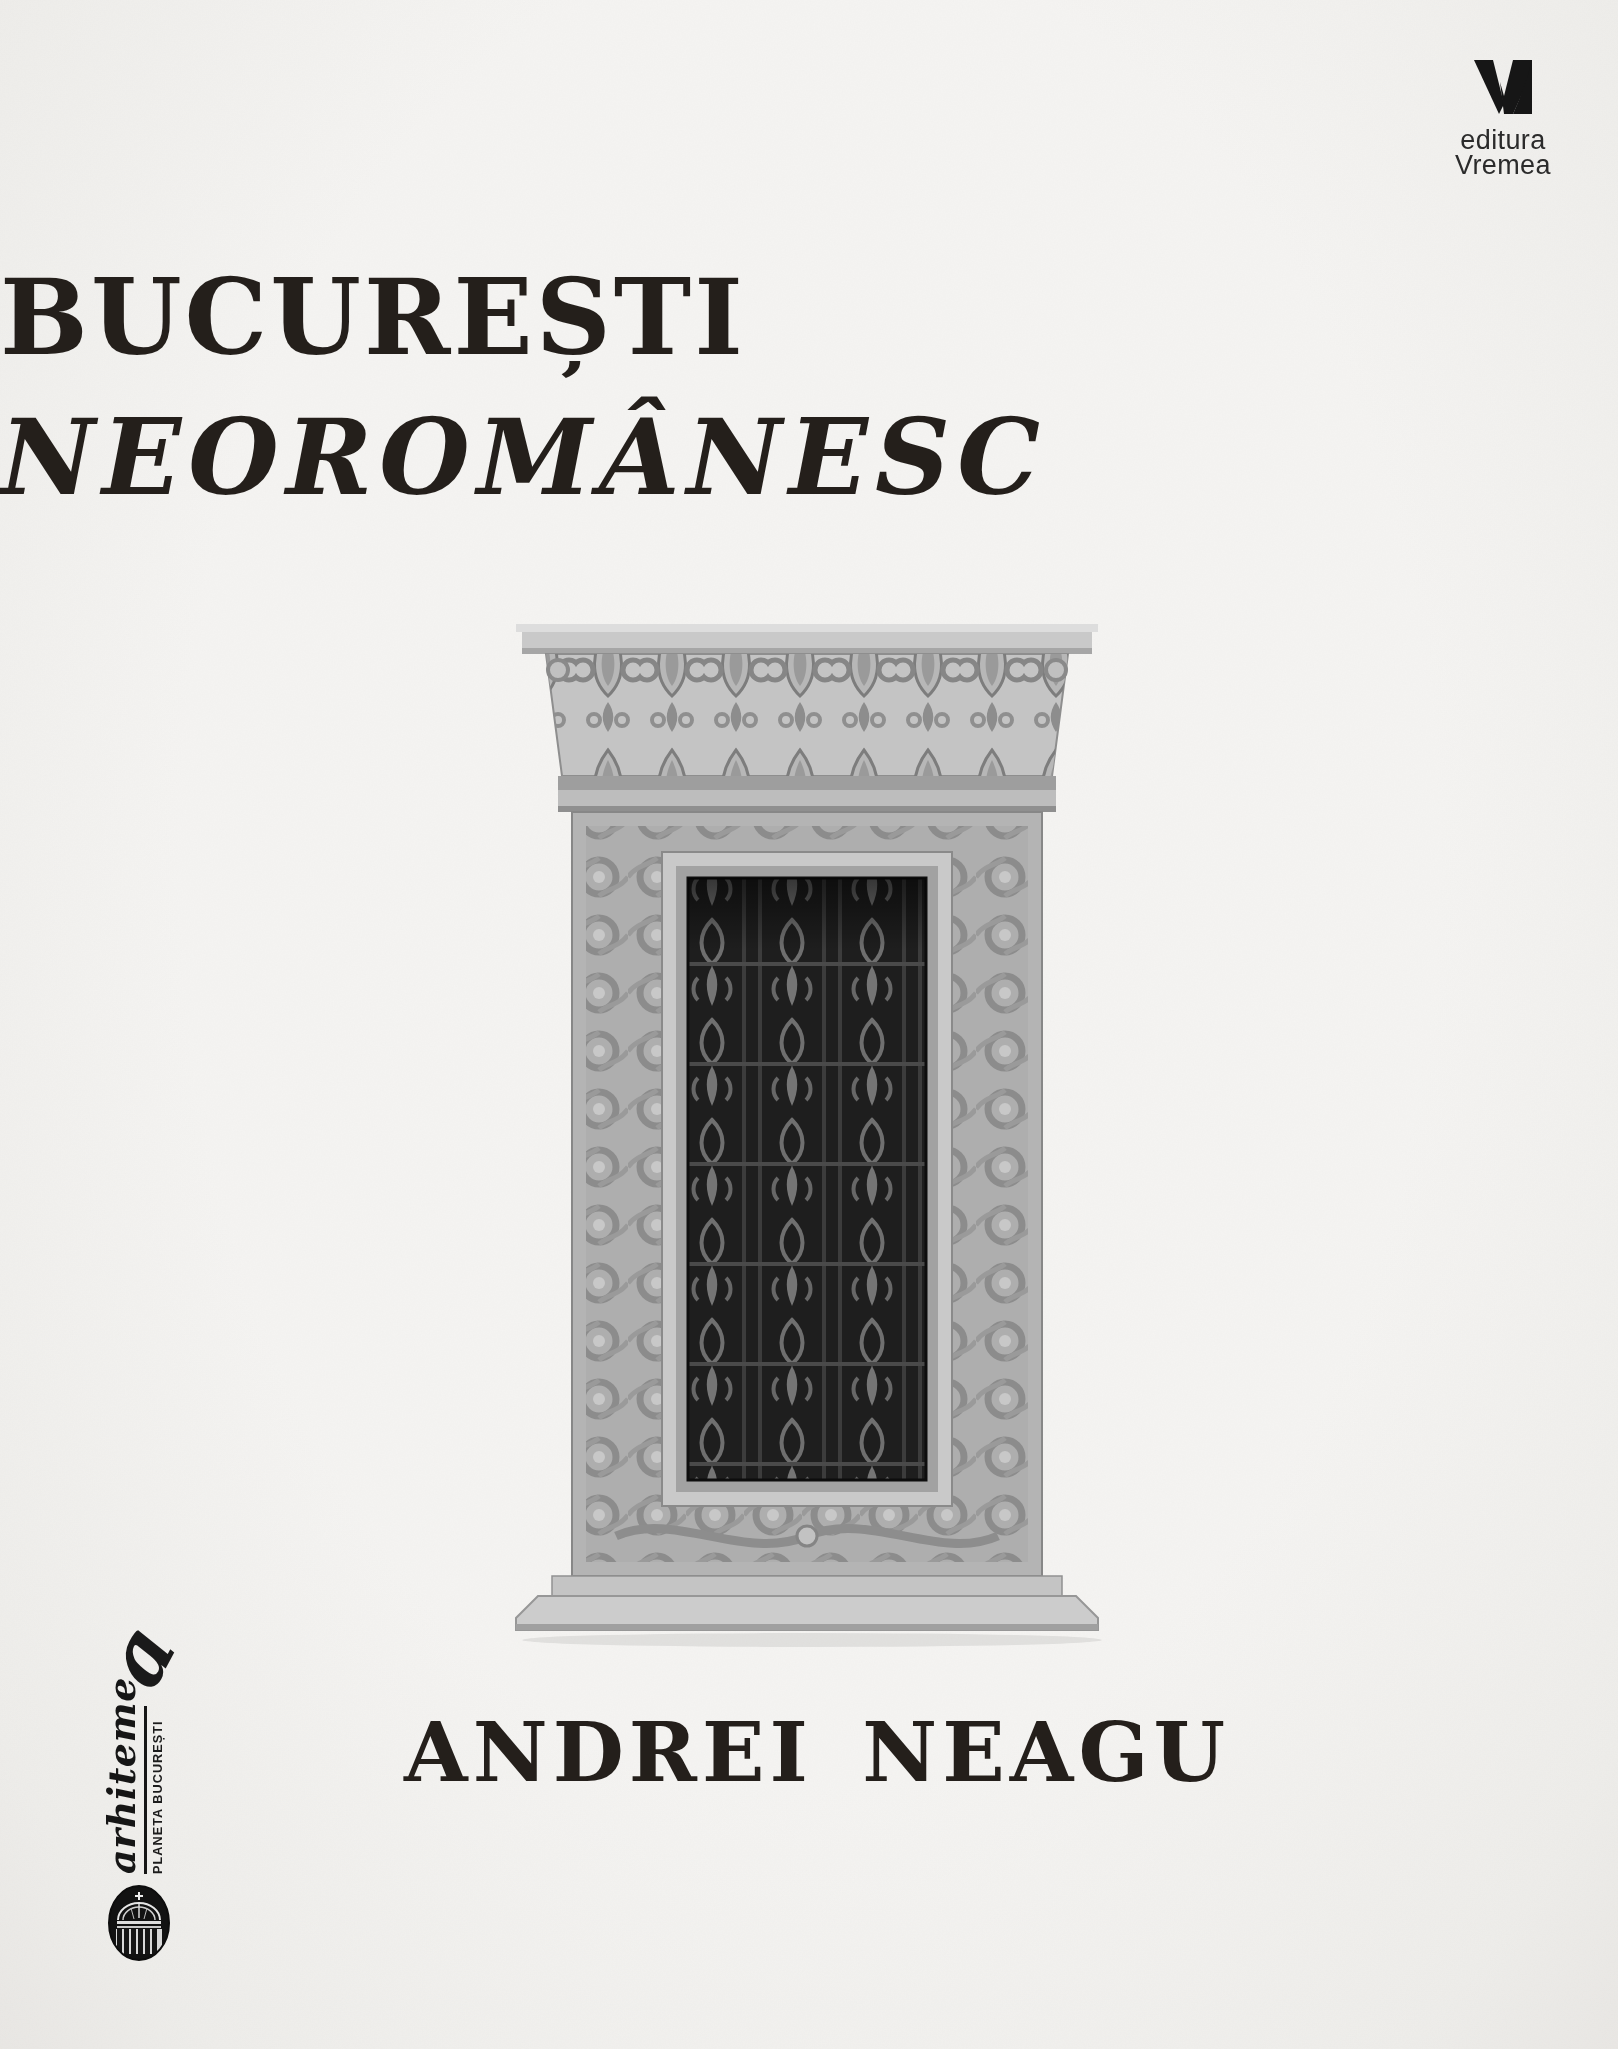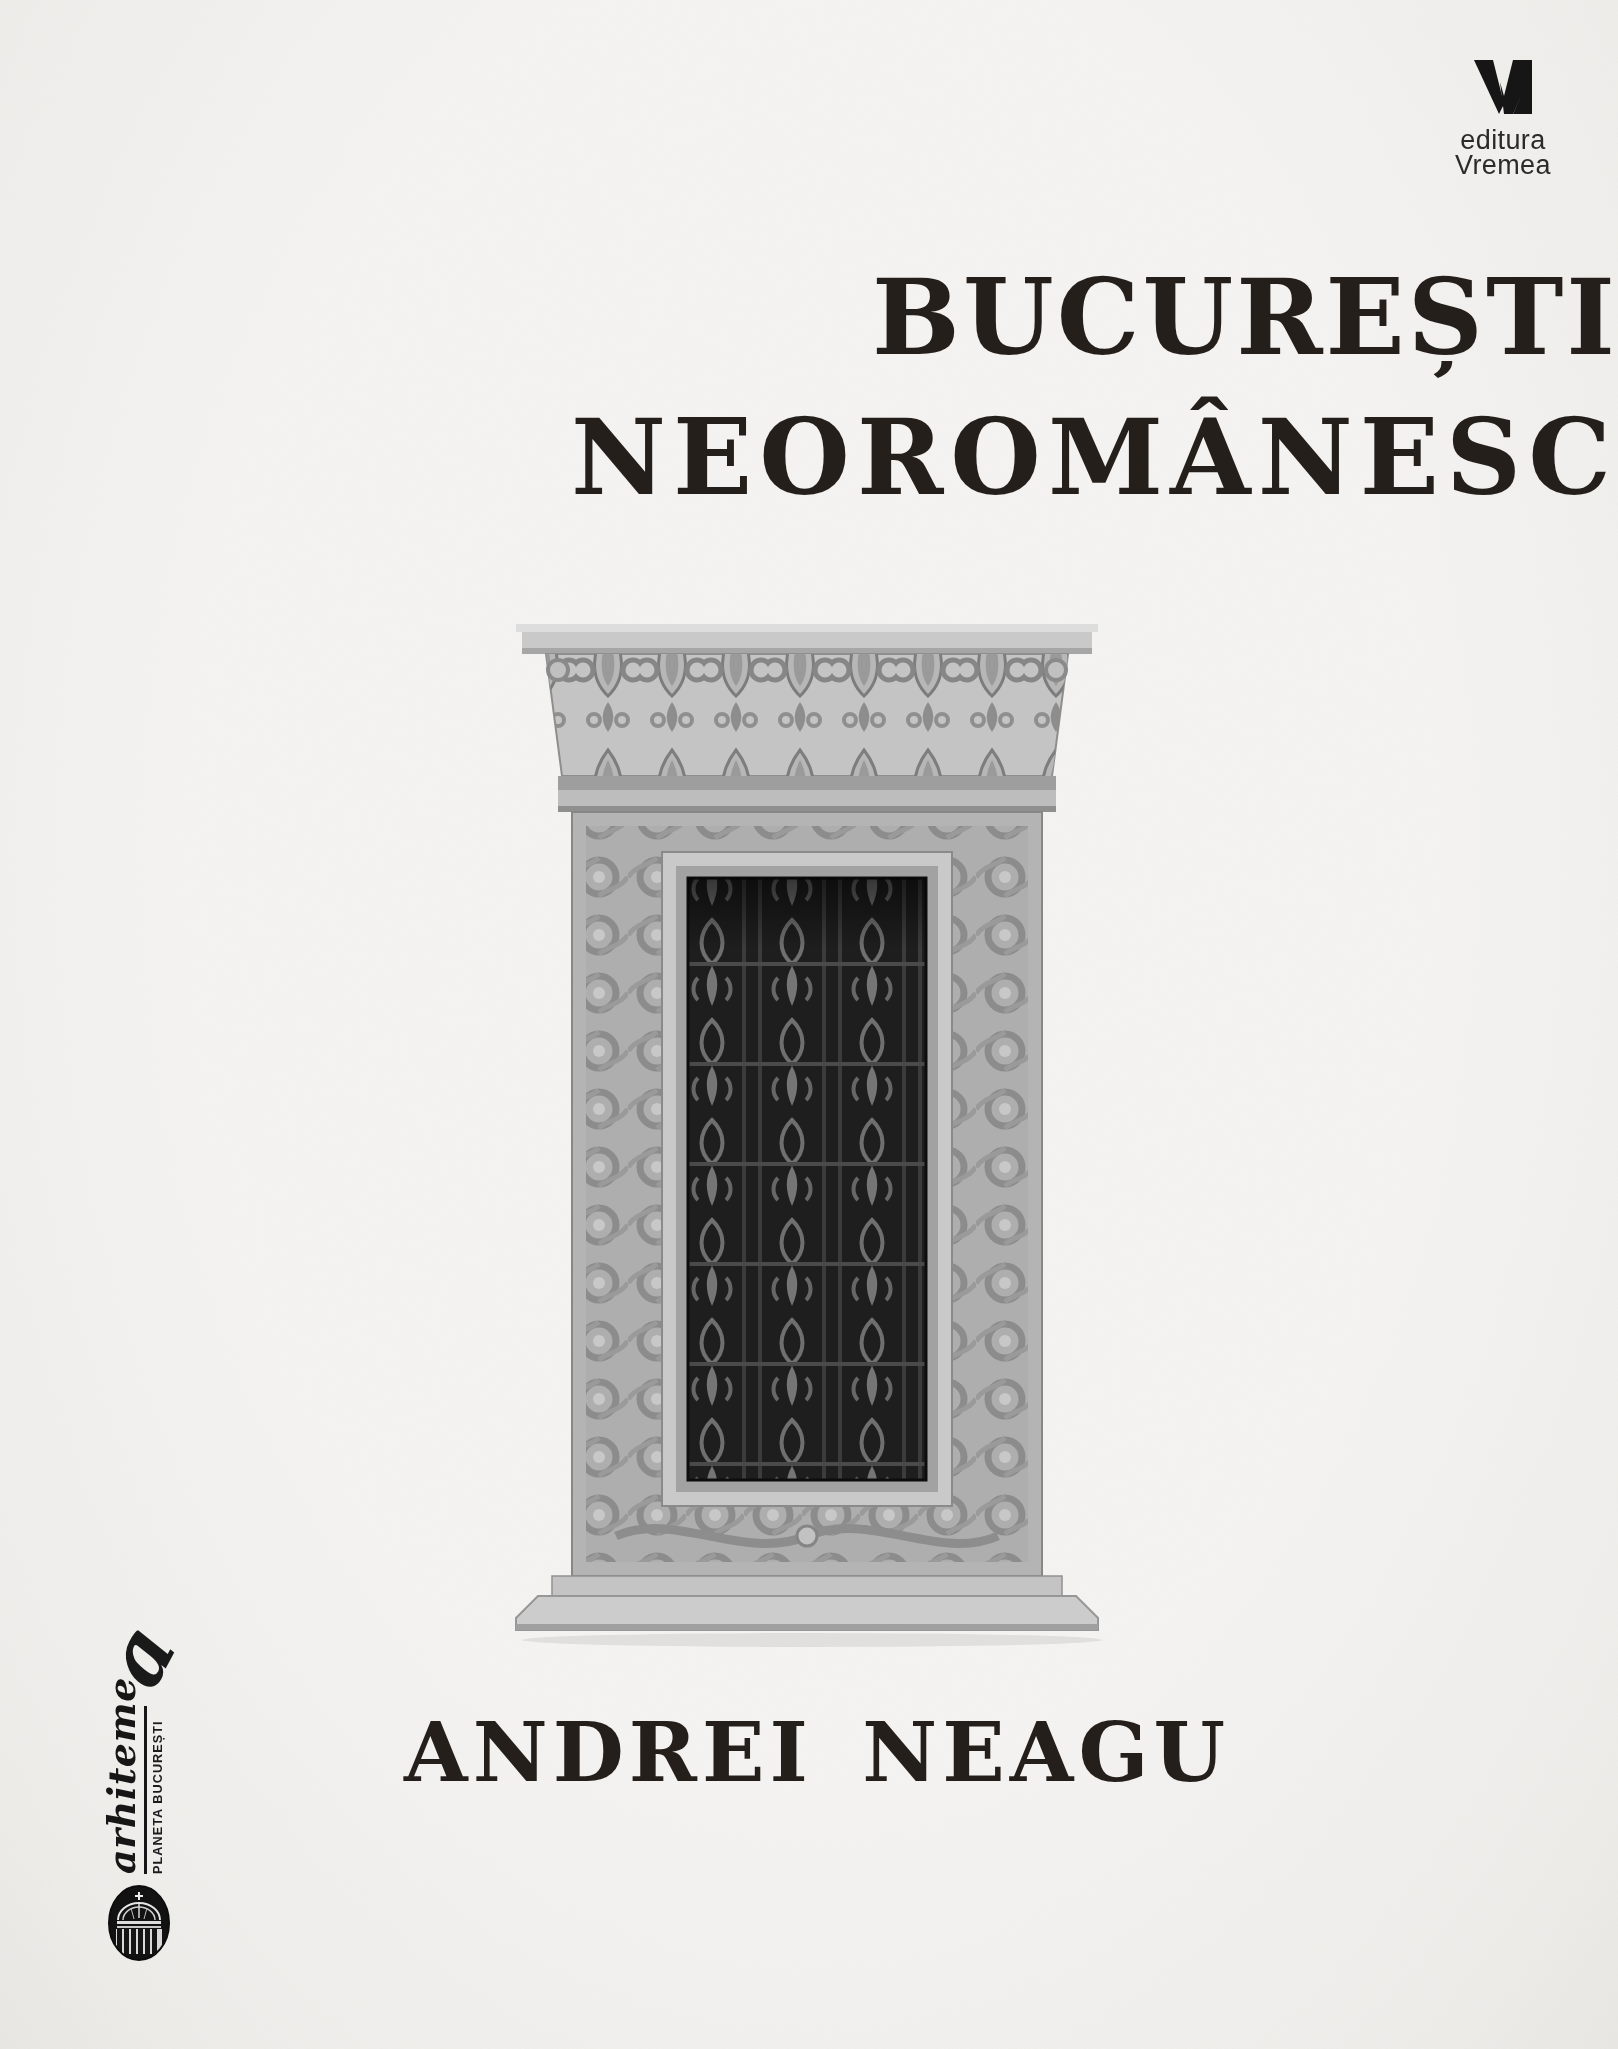--- a/index.html
+++ b/index.html
@@ -9,25 +9,25 @@
     font-family:"Liberation Sans","DejaVu Sans",sans-serif;
   }
   .noise{position:absolute;inset:0;width:100%;height:100%;pointer-events:none;}
 
   
   .publisher{position:absolute;left:1408px;top:60px;width:190px;text-align:center;color:#232323;}
   .publisher .vmark{display:block;margin:0 auto 10px auto;}
   .pub-line{font-size:27px;line-height:25px;letter-spacing:.4px;color:#2b2b2b;}
 
   
-  .title{position:absolute;left:0;right:0;top:248px;margin:0;text-align:right;
+  .title{position:absolute;left:0;right:0;top:248px;margin:0;text-align:left;
     color:#241f1b;font-family:"DejaVu Serif","Liberation Serif",serif;font-weight:bold;}
   .title-line{display:block;}
   .title-line1{font-size:104px;line-height:140px;letter-spacing:3px;}
-  .title-line2{font-size:104px;line-height:140px;letter-spacing:7px;}
+  .title-line2{font-size:104px;line-height:140px;letter-spacing:7px;font-style:italic;}
 
   
   .window-photo{position:absolute;left:512px;top:616px;width:590px;height:1032px;margin:0;}
   .window-photo svg{display:block;width:100%;height:100%;}
 
   
   .author{position:absolute;left:16px;right:0;top:1704px;text-align:center;
     color:#241f1b;font-family:"DejaVu Serif","Liberation Serif",serif;font-weight:bold;
     font-size:82px;letter-spacing:5px;word-spacing:16px;}
 

